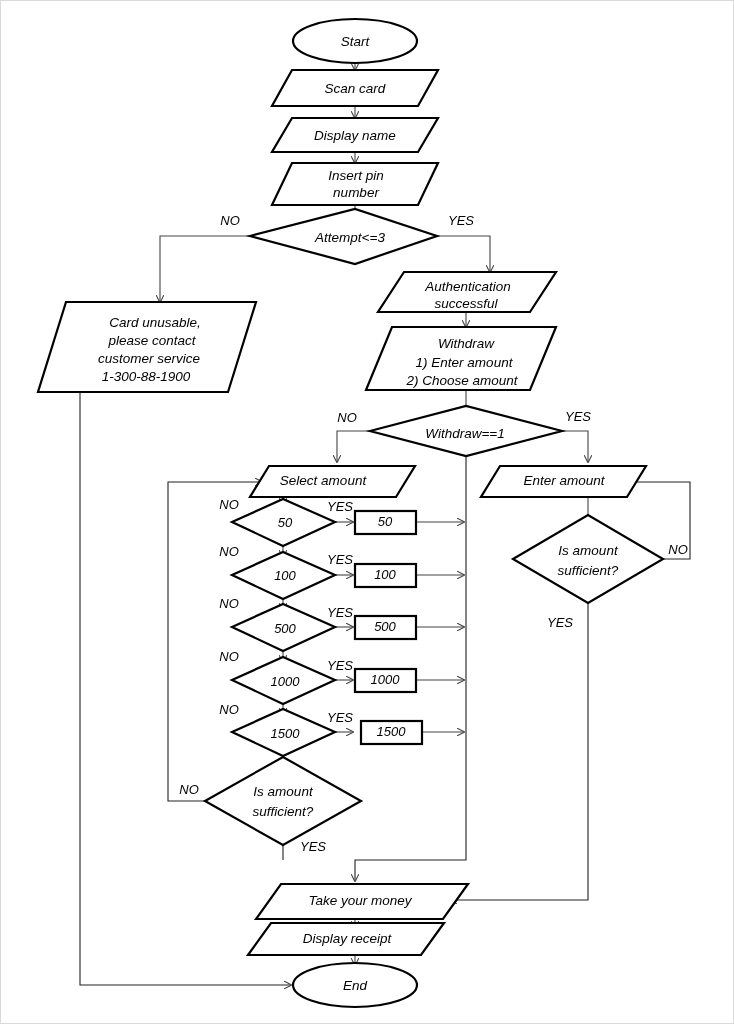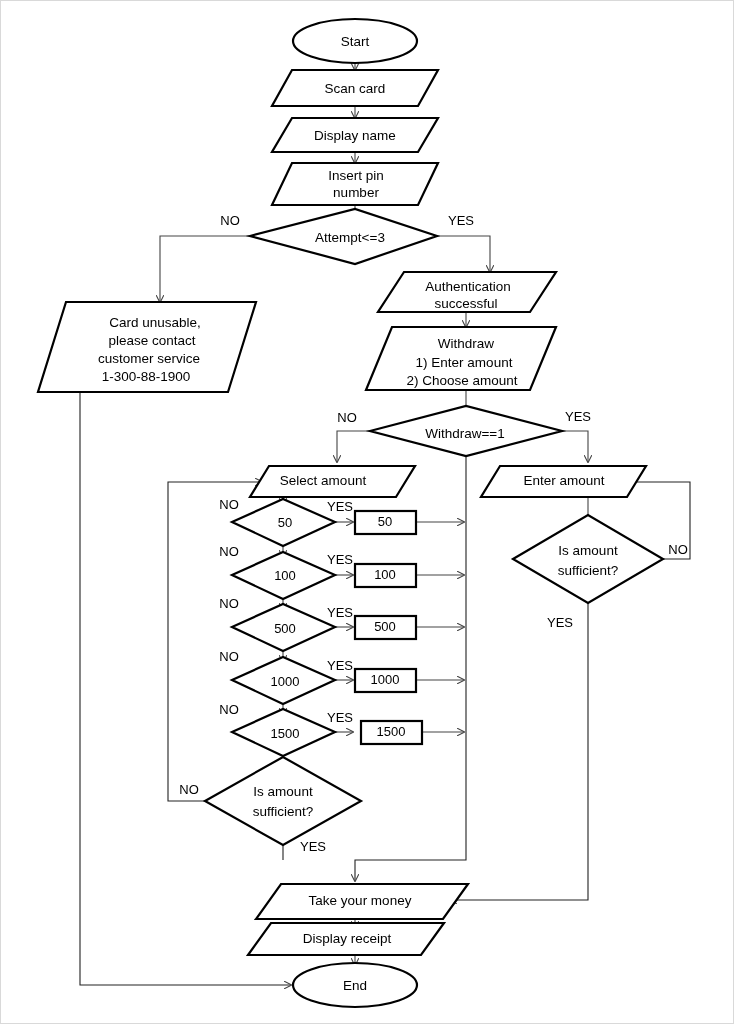--- a/index.html
+++ b/index.html
@@ -10,20 +10,21 @@
   }
   body {
     font-family: "Liberation Sans", sans-serif;
   }
   #flowchart-root {
     position: relative;
     width: 734px;
     height: 1024px;
     background: #ffffff;
     overflow: hidden;
+    font-style: italic;
   }
   svg#flow-svg {
     display: block;
     width: 734px;
     height: 1024px;
   }
   .node-shape {
     fill: #ffffff;
     stroke: #000000;
     stroke-width: 2.2;

